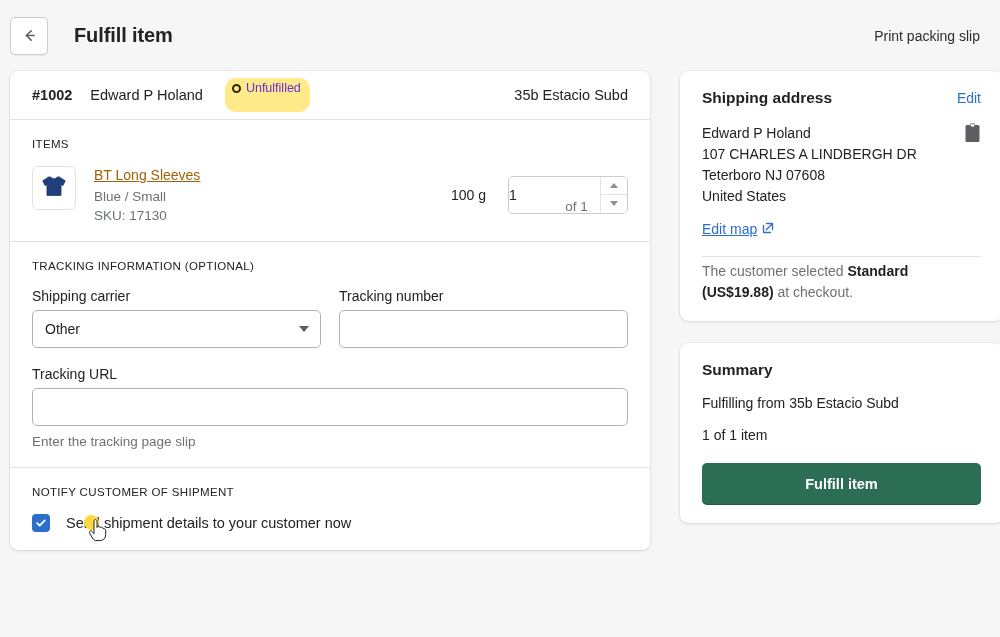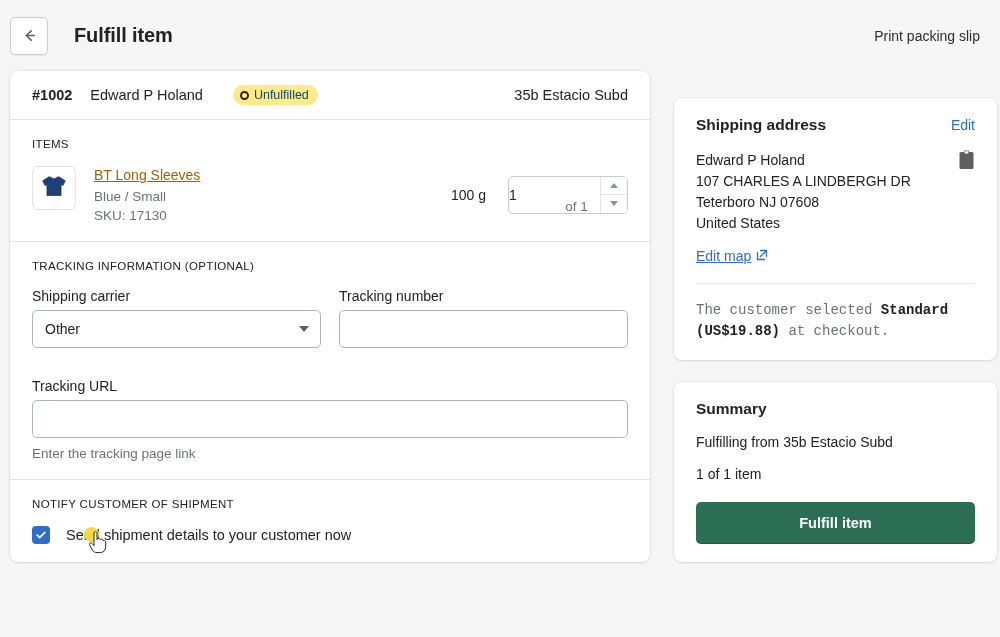--- a/index.html
+++ b/index.html
@@ -50,22 +50,22 @@
     color: #2c2c2c;
     cursor: pointer;
     white-space: nowrap;
   }
 
   
   .layout {
     display: flex;
     padding: 0 5px 0 10px;
     box-sizing: border-box;
-    gap: 24px;
-    align-items: flex-end;
+    gap: 30px;
+    align-items: flex-start;
   }
   .col-main { width: 640px; flex: 0 0 640px; }
   .col-side { width: 323px; flex: 0 0 323px; }
 
   .card {
     background: #ffffff;
     border-radius: 8px;
     box-shadow: 0 0 0 1px rgba(0,0,0,0.04), 0 1px 3px rgba(0,0,0,0.10);
   }
 
@@ -94,25 +94,25 @@
   .order-customer {
     font-size: 14.5px;
     color: #202223;
     margin-left: 18px;
   }
   .badge {
     display: inline-flex;
     align-items: center;
     gap: 5px;
     background: #ffea8a;
-    color: #0c4a6e;
+    color: #6d28d9;
     font-size: 12.5px;
     border-radius: 11px;
-    padding: 3px 9px 3px 7px;
-    margin-left: 30px;
+    padding: 3px 9px 17px 7px;
+    margin-left: 22px;
     white-space: nowrap;
   }
   .badge .ring {
     width: 9px;
     height: 9px;
     border: 2px solid #2f2300;
     border-radius: 50%;
     box-sizing: border-box;
     display: inline-block;
   }
@@ -284,21 +284,21 @@
     position: absolute;
     right: 12px;
     top: 50%;
     transform: translateY(-50%);
     width: 0; height: 0;
     border-left: 5px solid transparent;
     border-right: 5px solid transparent;
     border-top: 6px solid #5c5f62;
     pointer-events: none;
   }
-  .field-block { margin-top: 30px; }
+  .field-block { margin-top: 18px; }
   .help-text {
     font-size: 13.5px;
     color: #6d7175;
     margin-top: 8px;
   }
 
   
   .check-row {
     display: flex;
     align-items: center;
@@ -381,22 +381,21 @@
   }
   .side-divider {
     height: 1px;
     background: #e1e3e5;
     margin: 18px 0 0 0;
   }
   .ship-note {
     font-size: 14px;
     color: #6d7175;
     line-height: 21px;
-    margin-top: 16px;
-    font-family: Liberation Mono, monospace;
+    margin-top: 4px;
   }
   .ship-note b { color: #202223; font-weight: 700; }
 
   .summary-line {
     font-size: 14px;
     color: #202223;
     margin-top: 16px;
   }
   .fulfill-btn {
     display: block;
@@ -493,21 +492,21 @@
             </div>
           </div>
           <div class="field">
             <label class="field-label">Tracking number</label>
             <input class="text-input" value="" style="">
           </div>
         </div>
         <div class="field-block">
           <label class="field-label">Tracking URL</label>
           <input class="text-input" value="" style="">
-          <div class="help-text">Enter the tracking page link</div>
+          <div class="help-text">Enter the tracking page slip</div>
         </div>
       </div>
 
       <div class="divider"></div>
 
       <div class="section">
         <div class="section-label">NOTIFY CUSTOMER OF SHIPMENT</div>
         <div class="check-row">
           <span class="checkbox">
             <svg width="12" height="12" viewBox="0 0 12 12">

